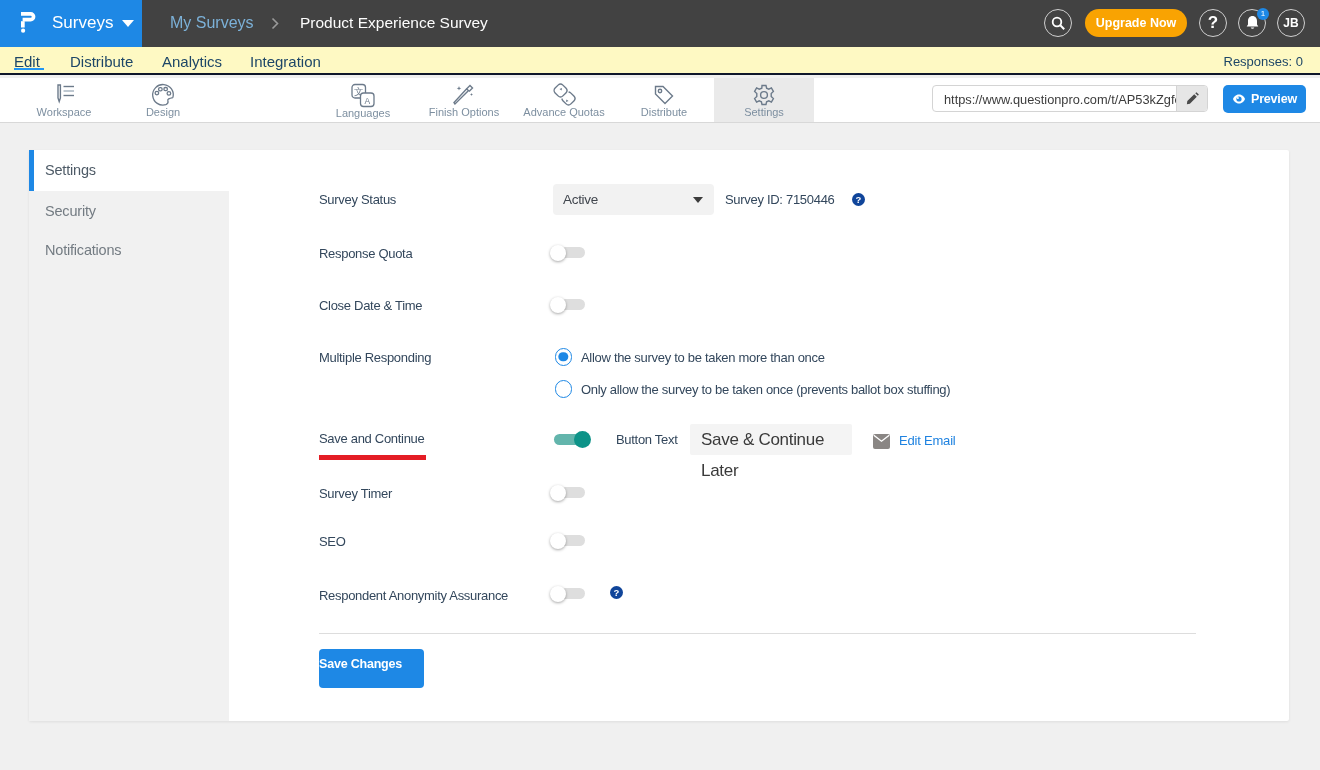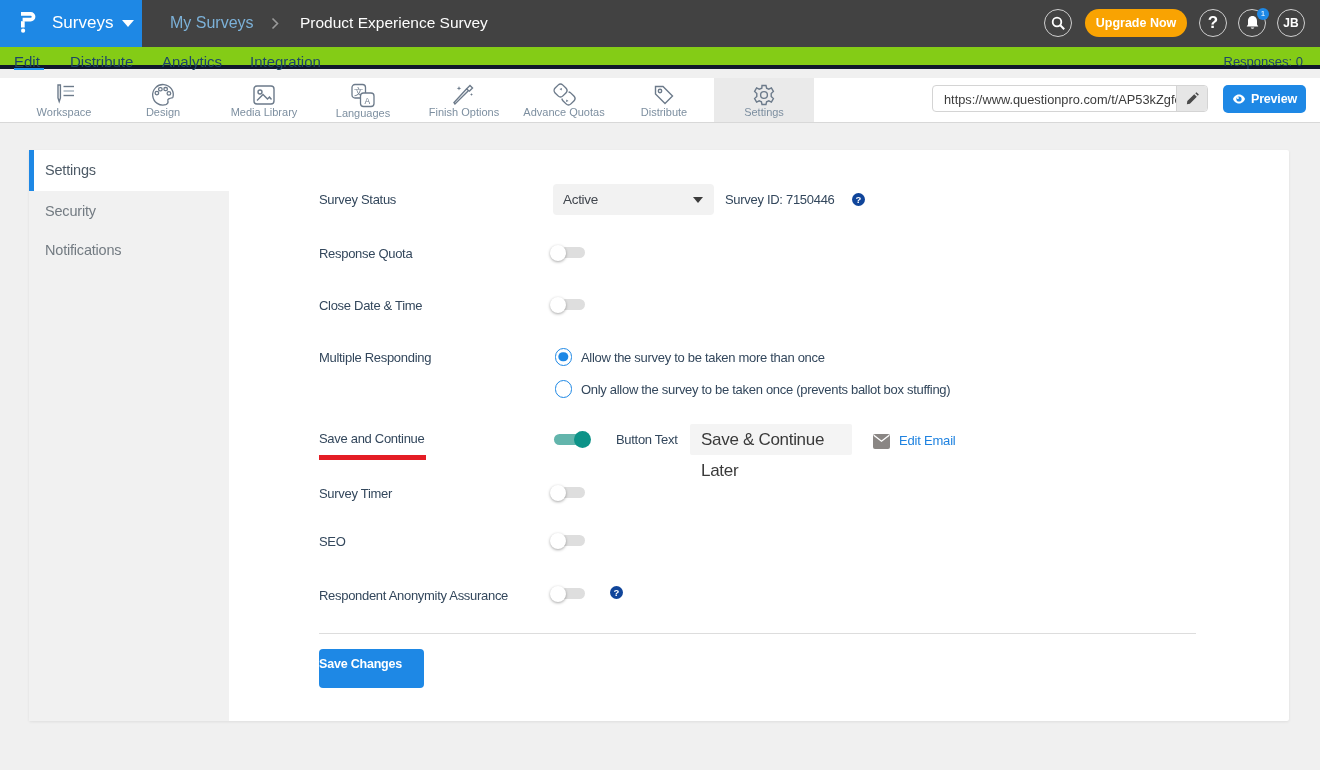--- a/index.html
+++ b/index.html
@@ -13,21 +13,21 @@
   #surveys-caret { position:absolute; left:122px; top:20px; width:0; height:0; border-left:6px solid transparent; border-right:6px solid transparent; border-top:7px solid #fff; }
   #bc-my { position:absolute; left:170px; top:14px; color:#7cb1d8; font-size:16px; }
   #bc-title { position:absolute; left:300px; top:14px; color:#fdfdfd; font-size:15.5px; }
   .tb-circle { position:absolute; top:9px; width:28px; height:28px; border:1px solid #cfcfcf; border-radius:50%; }
   #upgrade { position:absolute; left:1085px; top:9px; width:102px; height:28px; background:#f9a302; border-radius:14px; color:#fff; font-size:12.5px; font-weight:bold; text-align:center; line-height:28px; }
   #jb { color:#fff; font-size:12px; font-weight:bold; text-align:center; line-height:26px; }
   #qmark { color:#fff; font-size:17px; font-weight:bold; text-align:center; line-height:26px; }
   #bell-badge { position:absolute; left:1257px; top:8px; width:12px; height:12px; background:#1e88e5; border-radius:50%; color:#fff; font-size:8px; text-align:center; line-height:12px; }
 
   
-  #tabsrow { position:absolute; left:0; top:47px; width:1320px; height:22px; background:#84cc16; border-bottom:4px solid #0f172a; }
+  #tabsrow { position:absolute; left:0; top:47px; width:1320px; height:28px; background:#fef9c3; border-bottom:2px solid #0f172a; }
   .tab { position:absolute; top:6px; color:#1d4667; font-size:15px; }
   #tab-edit-underline { position:absolute; left:14px; top:21px; width:30px; height:2px; background:#2196f3; }
   #responses { position:absolute; right:17px; top:7px; color:#1d4667; font-size:13px; }
 
   
   #toolbar { position:absolute; left:0; top:78px; width:1320px; height:45px; background:#fff; border-bottom:1px solid #d8d8d8; }
   .tool { position:absolute; top:0; width:100px; height:44px; text-align:center; }
   .tool svg { margin-top:5px; }
   .tool .lbl { margin-top:-5px; font-size:11px; color:#7d8fa0; }
   #tool-settings { background:#eaeaea; }
@@ -120,28 +120,20 @@
     <svg width="24" height="24" viewBox="0 0 24 24" fill="none" stroke="#6c7a8a" stroke-width="1.3">
       <path d="M21.9 14.6 A10.3 10.3 0 1 0 14.9 21.7"></path>
       <path d="M21.9 14.6 C18.0 15.3 16.2 16.2 16.9 17.9 C17.6 19.6 16.2 20.9 14.9 21.7"></path>
       <rect x="7.6" y="4.6" width="3.5" height="3.2" rx="1.4"></rect>
       <rect x="12.9" y="4.5" width="3.5" height="3.2" rx="1.4"></rect>
       <circle cx="5.9" cy="10.1" r="1.8"></circle>
       <circle cx="17.9" cy="10.4" r="1.8"></circle>
     </svg>
     <div class="lbl">Design</div>
   </div>
-  <div class="tool" style="left:214px;">
-    <svg width="24" height="24" viewBox="0 0 24 24" fill="none" stroke="#6c7a8a" stroke-width="1.4">
-      <rect x="2" y="3" width="20" height="18" rx="3"></rect>
-      <circle cx="8" cy="9" r="2"></circle>
-      <path d="M5 17.5 L11 11.5 L15.5 16 L17.5 14 L19.5 16.5"></path>
-    </svg>
-    <div class="lbl">Media Library</div>
-  </div>
   <div class="tool" style="left:313px;">
     <svg width="26" height="25" viewBox="0 0 26 25" fill="none" stroke="#6c7a8a" stroke-width="1.3">
       <rect x="2" y="1.5" width="13.5" height="13.5" rx="3"></rect>
       <text x="8.7" y="12" text-anchor="middle" font-size="9.5" fill="#6c7a8a" stroke="none" font-family="Liberation Sans">文</text>
       <rect x="10.5" y="10" width="13.5" height="13.5" rx="3" fill="#fff"></rect>
       <text x="17.3" y="20.5" text-anchor="middle" font-size="8.5" fill="#6c7a8a" stroke="none" font-family="Liberation Sans">A</text>
     </svg>
     <div class="lbl">Languages</div>
   </div>
   <div class="tool" style="left:414px;">

